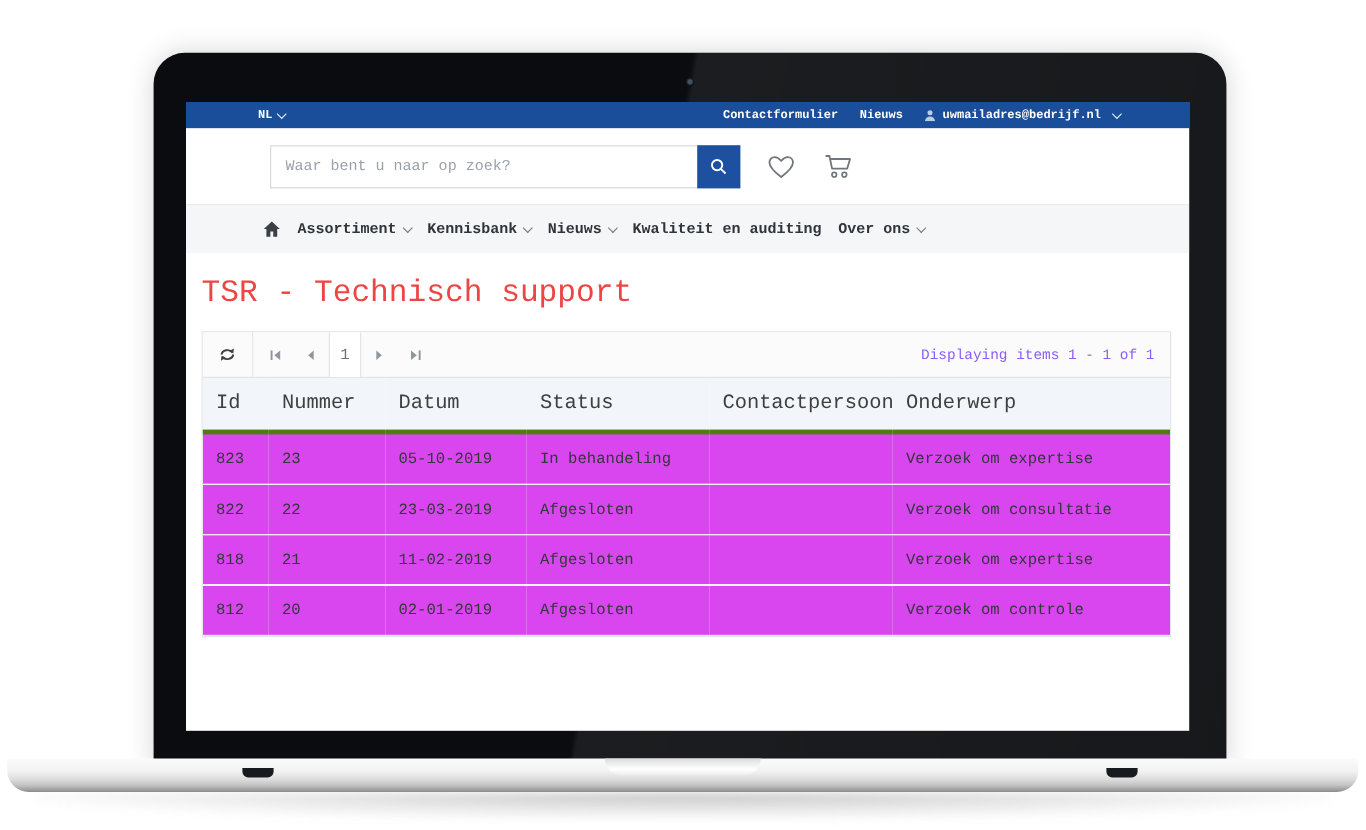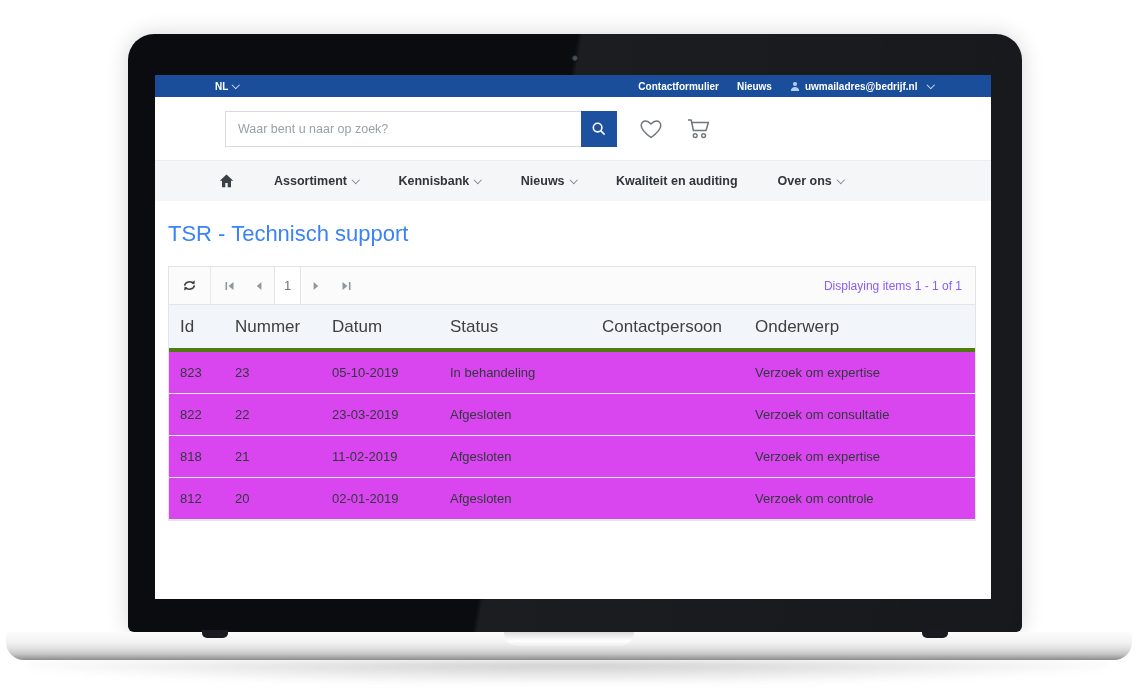--- a/index.html
+++ b/index.html
@@ -2,23 +2,24 @@
 <html><head>
 <meta charset="utf-8">
 <style>
   html,body{margin:0;padding:0;}
   body{
     width:1138px;height:692px;position:relative;overflow:hidden;
     background:#ffffff;font-family:"Liberation Sans",sans-serif;
   }
   
   .laptop-bezel{
-    position:absolute;left:128px;top:34px;width:894px;height:598px;
+    position:absolute;left:128px;top:44px;width:894px;height:598px;
     background:#0a0c0f;border-radius:26px 26px 6px 6px;
     box-shadow:0 0 22px rgba(0,0,0,.16);
+    font-family:Liberation Mono, monospace;
   }
   .laptop-bezel::before{ 
     content:"";position:absolute;inset:0;border-radius:inherit;z-index:0;
     background:linear-gradient(100deg,rgba(255,255,255,0) 45%,rgba(255,255,255,.07) 45.5%,rgba(255,255,255,.05) 100%);
   }
   .webcam{
     position:absolute;top:21px;left:50%;transform:translateX(-50%);
     width:7px;height:7px;border-radius:50%;z-index:1;
     background:radial-gradient(circle at 50% 45%,#46535f 0 28%,#0d1216 62%);
   }
@@ -70,28 +71,28 @@
     padding:0 12px;font-size:12.5px;color:#444;outline:none;font-family:inherit;
   }
   .search-input::placeholder{color:#9aa1a9;}
   .search-btn{width:36px;height:36px;background:#1d509e;border:none;display:flex;align-items:center;justify-content:center;cursor:pointer;}
   .icon-btn{background:none;border:none;padding:0;cursor:pointer;display:flex;align-items:center;}
   .wishlist-btn{margin-left:21px;}
   .cart-btn{margin-left:21px;}
   
   .nav{
     height:40px;background:#f5f6f8;border-top:1px solid #ececef;
-    display:flex;align-items:center;gap:40px;padding:0 0 0 64px;
+    display:flex;align-items:center;gap:14px;padding:0 0 0 64px;
     font-size:12.5px;font-weight:bold;color:#2f353b;text-align:center;
   }
   .nav-item{display:flex;align-items:center;cursor:pointer;}
   .nav-item .chev{color:#7b838a;margin-left:6px;}
   
   .content{padding:0 15px 0 13px;}
-  .page-title{margin:18px 0 0 0;font-size:22px;font-weight:normal;color:#3b82f6;line-height:30px;}
+  .page-title{margin:18px 0 0 0;font-size:26px;font-weight:normal;color:#ef4444;line-height:30px;}
   .grid{border:1px solid #e2e4e7;margin-top:17px;}
   .grid-toolbar{height:37px;border-bottom:1px solid #e2e4e7;background:#fbfbfc;display:flex;align-items:center;}
   .refresh-btn{width:42px;height:37px;display:flex;align-items:center;justify-content:center;border:none;background:none;border-right:1px solid #e6e8ea;cursor:pointer;}
   .pager{display:flex;align-items:center;height:37px;margin-left:3px;}
   .pager-btn{width:30px;height:37px;display:flex;align-items:center;justify-content:center;background:none;border:none;cursor:pointer;}
   .page-box{
     width:27px;height:37px;box-sizing:border-box;border-left:1px solid #e2e4e7;border-right:1px solid #e2e4e7;
     background:#fff;display:flex;align-items:center;justify-content:center;font-size:13px;color:#6e7276;
   }
   .pager-status{margin-left:auto;margin-right:13px;font-size:12px;color:#8b5cf6;}

